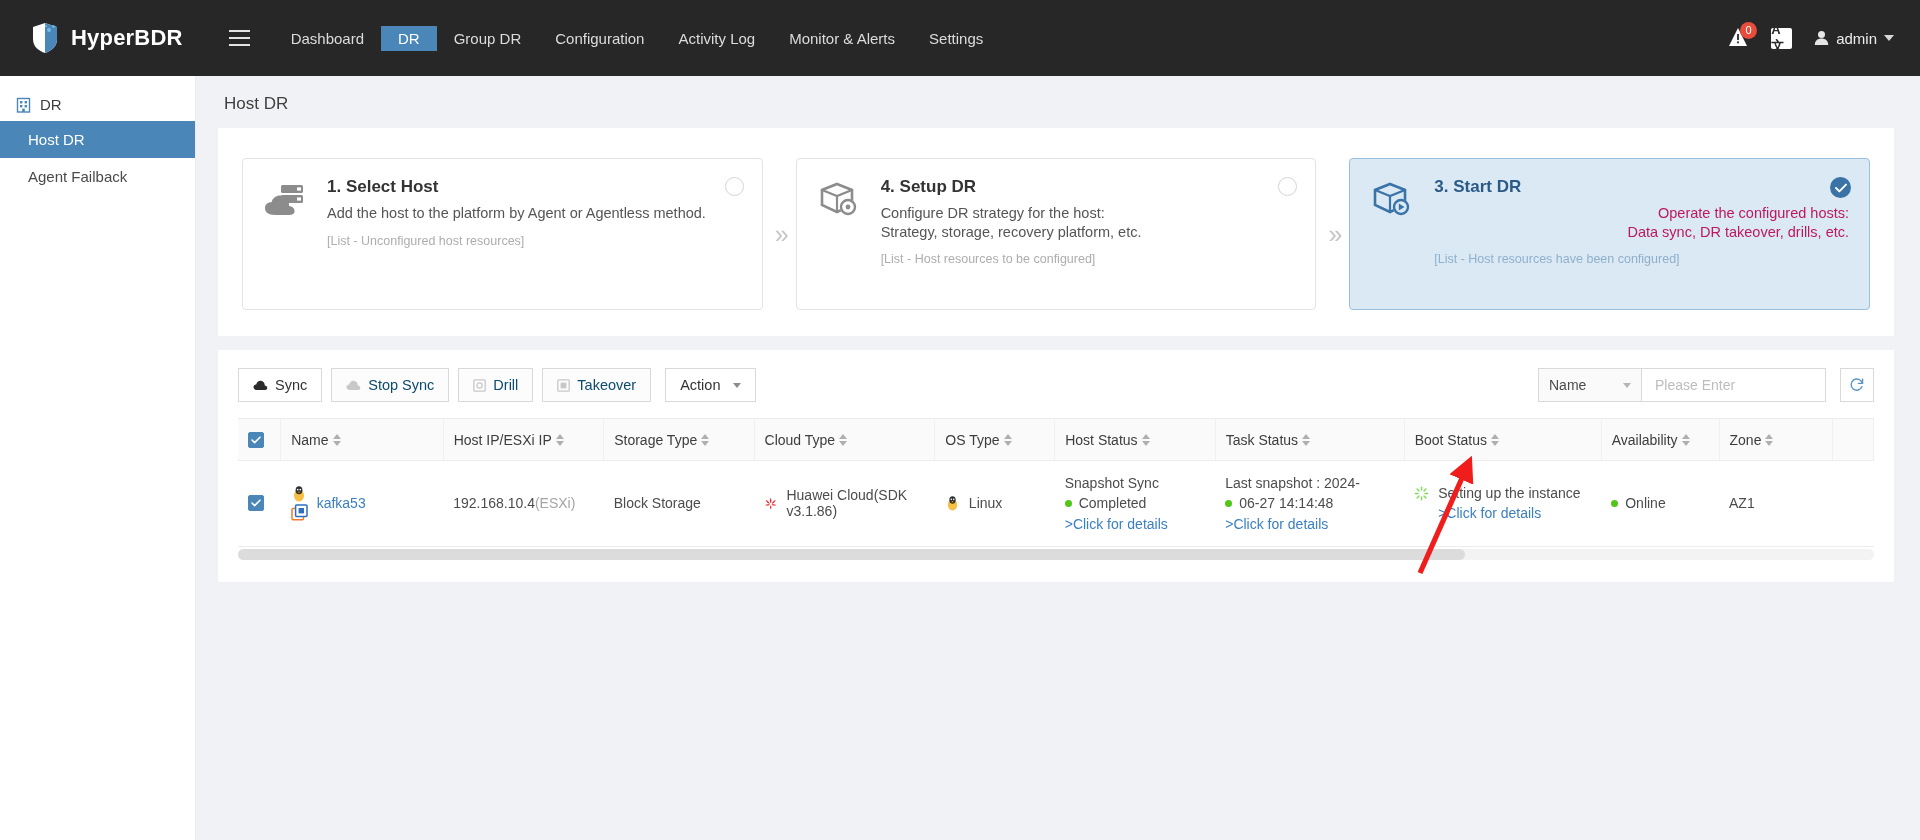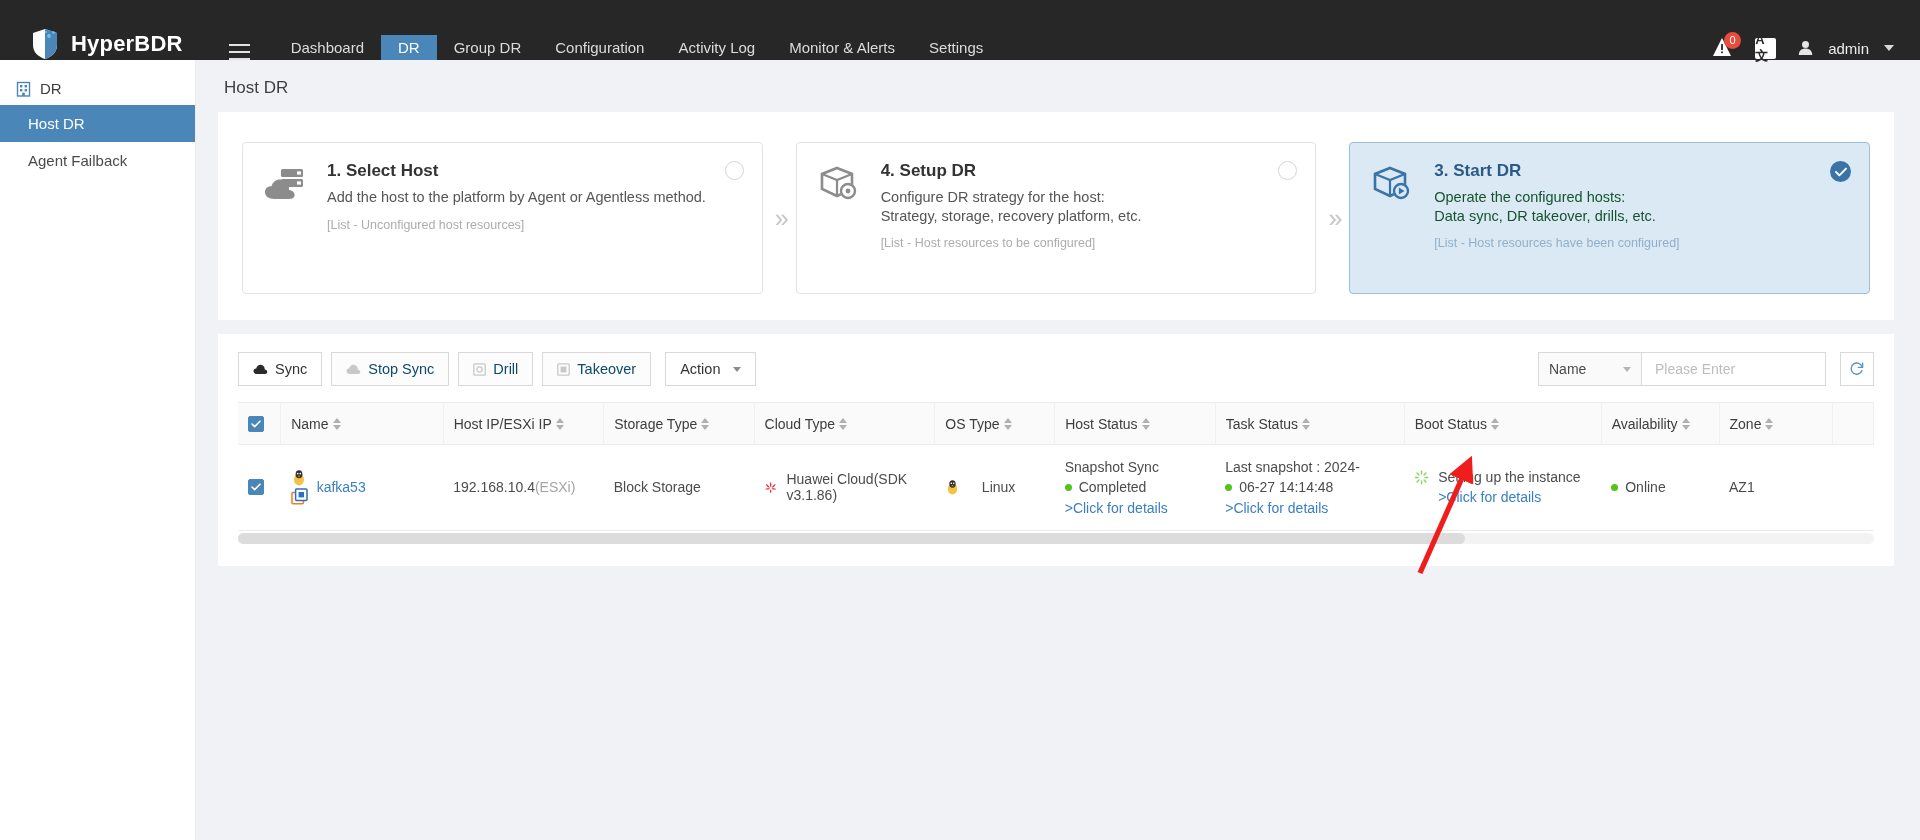--- a/index.html
+++ b/index.html
@@ -6,24 +6,24 @@
   html, body {
     margin: 0; padding: 0;
     width: 1920px; height: 840px;
     background: #f0f2f5;
     font-family: "Liberation Sans", sans-serif;
     overflow: hidden;
   }
 
   
   .topnav {
-    height: 60px;
+    height: 76px;
     background: #272727;
     display: flex;
-    align-items: flex-end;
+    align-items: center;
     color: #e8e8e8;
     position: relative;
   }
   .brand {
     display: flex; align-items: center;
     padding: 0 22px 0 30px;
     gap: 11px;
   }
   .brand-logo { width: 30px; height: 32px; display:block; }
   .brand-name {
@@ -56,21 +56,21 @@
     display: flex; align-items: center; justify-content: center;
     padding: 0 4px; line-height: 1;
   }
   .lang-icon {
     width: 21px; height: 21px; background: #fff; color: #2b2b2b;
     border-radius: 2px; font-size: 13px; font-weight: bold;
     display: flex; align-items: center; justify-content: center;
     cursor: pointer;
   }
   .user-wrap {
-    display: flex; align-items: center; gap: 15px;
+    display: flex; align-items: center; gap: 7px;
     font-size: 15px; color: #ececec; cursor: pointer;
   }
   .caret-down {
     width: 0; height: 0;
     border-left: 5px solid transparent; border-right: 5px solid transparent;
     border-top: 6px solid #d8d8d8;
   }
 
   
   .body-wrap { display: flex; height: 782px; }
@@ -119,21 +119,21 @@
   }
   .step-card.active {
     background: #dbe9f5;
     border-color: #9cbfdd;
   }
   .step-icon { width: 46px; min-width: 46px; padding-top: 4px; }
   .step-body { flex: 1; }
   .step-title { font-size: 17px; font-weight: bold; color: #333; margin-bottom: 7px; }
   .step-card.active .step-title { color: #2a5b87; }
   .step-desc { font-size: 14.5px; color: #555; line-height: 1.28; }
-  .step-card.active .step-desc { color: #14532d; }
+  .step-card.active .step-desc { color: #be185d; text-align: right; }
   .step-note { font-size: 12.5px; color: #adadad; margin-top: 11px; }
   .step-card.active .step-note { color: #8fb0cb; }
   .step-state { position: absolute; top: 18px; right: 18px; }
   .circle-empty {
     width: 19px; height: 19px; border-radius: 50%;
     border: 1.5px solid #d5d5d5; background: transparent;
   }
   .circle-check {
     width: 21px; height: 21px; border-radius: 50%;
     background: #3a74a7; display: flex; align-items: center; justify-content: center;
@@ -234,21 +234,21 @@
   }
   .cbx svg { display:block; }
   .namecell { display: flex; align-items: center; gap: 9px; }
   .nameicons { display: flex; flex-direction: column; gap: 2px; align-items: center; }
   .link { color: #3a7fc1; cursor: pointer; }
   .muted { color: #a5a5a5; }
   .dot { width: 7px; height: 7px; border-radius: 50%; display:inline-block; }
   .dot.green { background: #52c41a; }
   .statuscell { line-height: 1.45; }
   .status-row { display: flex; align-items: center; gap: 7px; }
-  .oscell { display: flex; align-items: flex-start; gap: 22px; }
+  .oscell { display: flex; align-items: flex-start; gap: 9px; }
 
   .hscroll {
     height: 11px; background: #f3f3f3; border-radius: 6px;
     margin-top: 2px; position: relative;
   }
   .hscroll .thumb {
     position: absolute; left: 0; top: 0; height: 11px;
     width: 75%; background: #dcdcdc; border-radius: 6px;
   }
 

